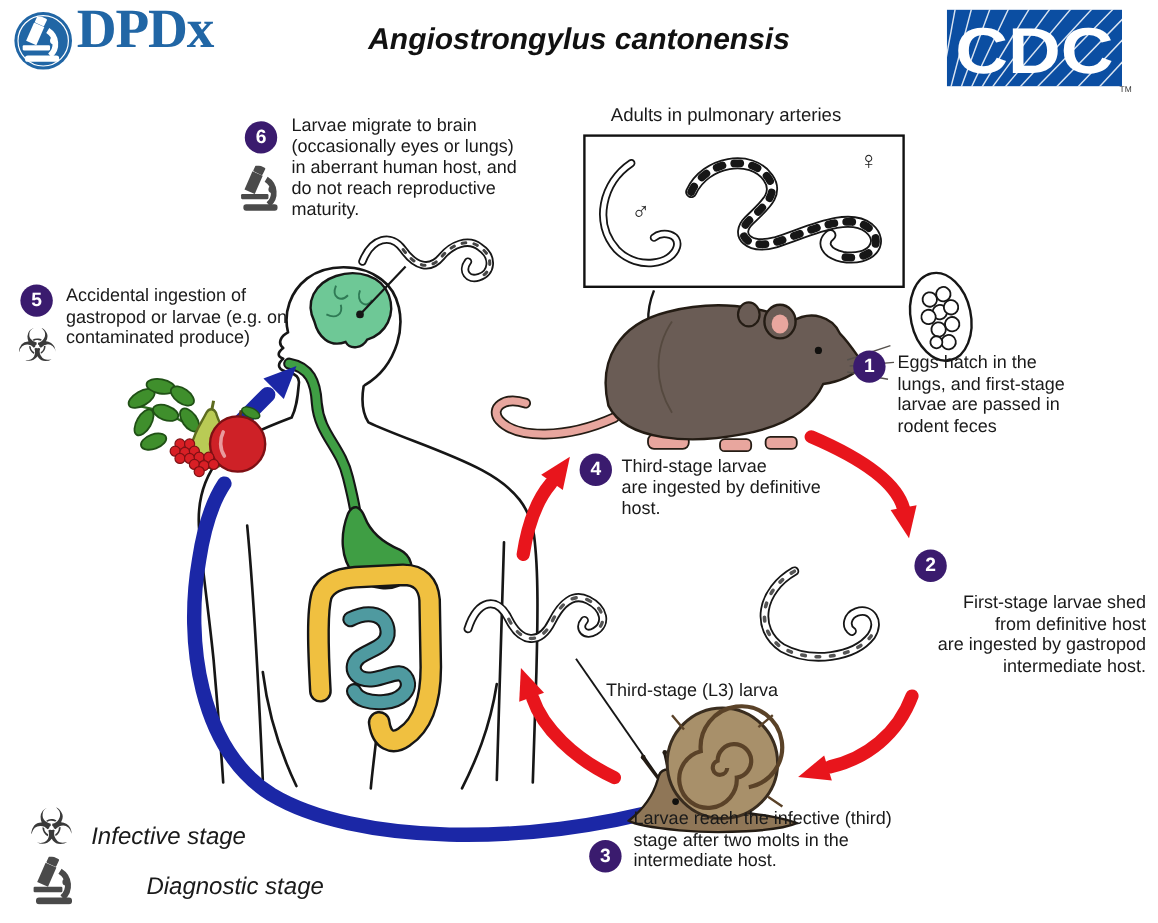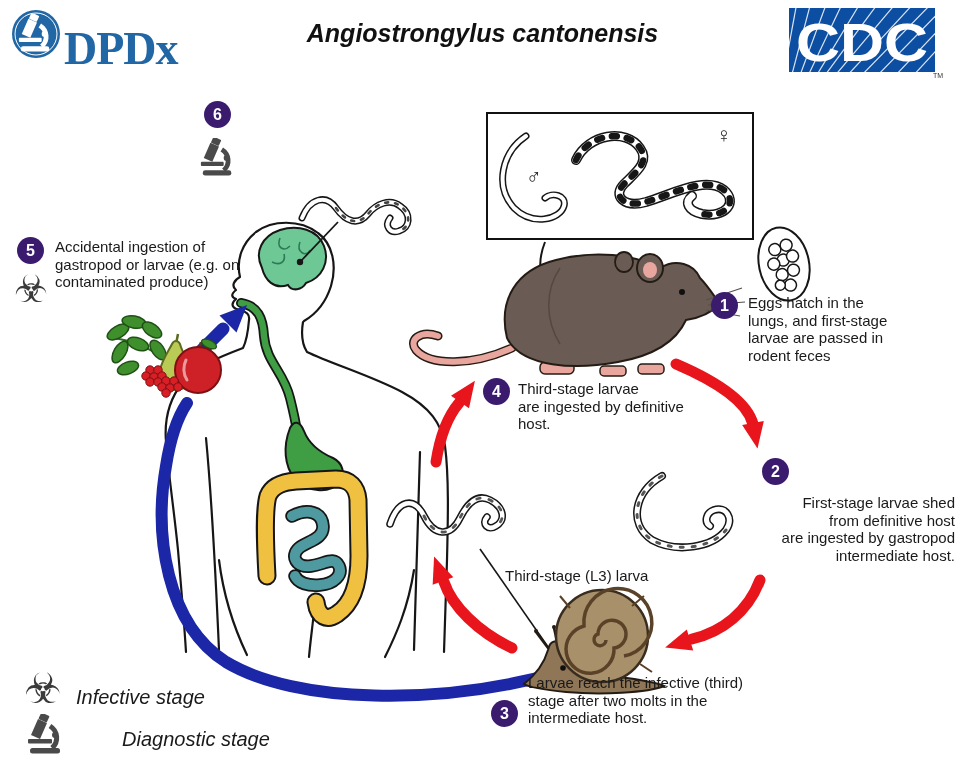--- a/index.html
+++ b/index.html
@@ -219,21 +219,21 @@
 
   <div class="abs layer2" style="left:10px;top:8px;">
     <svg width="52" height="52">
       <circle cx="26" cy="26" r="24" fill="#2166a5"></circle>
       <circle cx="26" cy="26" r="21" fill="none" stroke="#ffffff" stroke-width="1"></circle>
       <g color="#ffffff" fill="#ffffff">
         <use href="#micro" x="7" y="6" width="38" height="38" style="color:#fff"></use>
       </g>
     </svg>
   </div>
-  <div class="abs layer2 dpdx-text" style="left:64px;top:26px;">DPDx</div>
+  <div class="abs layer2 dpdx-text" style="left:64px;top:1px;">DPDx</div>
 
   <div class="abs layer2" style="left:789px;top:8px;">
     <svg width="146" height="64">
       <rect x="0" y="0" width="146" height="64" fill="#0b4ea2"></rect>
       <g stroke="#ffffff" stroke-width="1.2" opacity="0.85">
         <line x1="-6" y1="70" x2="8" y2="-6"></line>
         <line x1="2" y1="70" x2="22" y2="-6"></line>
         <line x1="10" y1="70" x2="38" y2="-6"></line>
         <line x1="18" y1="70" x2="54" y2="-6"></line>
         <line x1="26" y1="70" x2="72" y2="-6"></line>
@@ -245,20 +245,21 @@
         <line x1="104" y1="70" x2="176" y2="-6"></line>
         <line x1="122" y1="70" x2="192" y2="-6"></line>
       </g>
       <text x="73" y="53" text-anchor="middle" font-family="Liberation Sans, sans-serif" font-weight="bold" font-size="54" fill="#ffffff" textLength="132" lengthAdjust="spacingAndGlyphs">CDC</text>
     </svg>
   </div>
 
   <div class="abs layer2 title">Angiostrongylus cantonensis</div>
   <div class="abs layer2 cdc-tm" style="left:933px;top:72px;">TM</div>
 
+  <div class="abs layer2 adults-label" style="left:490px;top:88px;width:230px;">Adults in pulmonary arteries</div>
   <div class="abs layer2 adults-box" style="left:486px;top:112px;width:264px;height:124px;">
     <svg width="260" height="120">
       <g fill="none" stroke-linecap="round">
         <path d="M38 22 C14 38,6 72,26 94 C44 112,72 106,76 92 C79 81,64 78,57 84" stroke="#161616" stroke-width="7"></path>
         <path d="M38 22 C14 38,6 72,26 94 C44 112,72 106,76 92 C79 81,64 78,57 84" stroke="#fff" stroke-width="4"></path>
         <path d="M88 46 C100 20,138 14,152 34 C162 48,148 58,136 70 C124 82,136 94,158 88 C184 80,218 62,236 76 C250 88,238 104,214 100 C200 97,196 88,204 82" stroke="#161616" stroke-width="10"></path>
         <path d="M88 46 C100 20,138 14,152 34 C162 48,148 58,136 70 C124 82,136 94,158 88 C184 80,218 62,236 76 C250 88,238 104,214 100 C200 97,196 88,204 82" stroke="#fff" stroke-width="7"></path>
         <path d="M88 46 C100 20,138 14,152 34 C162 48,148 58,136 70 C124 82,136 94,158 88 C184 80,218 62,236 76 C250 88,238 104,214 100" stroke="#161616" stroke-width="6.5" stroke-dasharray="5 10"></path>
       </g>
     </svg>
@@ -291,20 +292,25 @@
   <div class="abs layer2 step-circle" style="left:17px;top:237px;">5</div>
   <div class="abs layer2 biohazard" style="left:14px;top:270px;">☣</div>
   <div class="abs layer2 step-text" style="left:55px;top:238px;width:205px;">Accidental ingestion of
 gastropod or larvae (e.g. on
 contaminated produce)</div>
 
   <div class="abs layer2 step-circle" style="left:204px;top:101px;">6</div>
   <svg class="abs layer2 micro-icon" style="left:199px;top:138px;" width="38" height="38" viewBox="0 0 40 40" fill="currentColor">
     <use href="#micro"></use>
   </svg>
+  <div class="abs layer2 step-text" style="left:243px;top:96px;width:215px;">Larvae migrate to brain
+(occasionally eyes or lungs)
+in aberrant human host, and
+do not reach reproductive
+maturity.</div>
 
   <div class="abs layer2 small-label" style="left:505px;top:551px;width:170px;">Third-stage (L3) larva</div>
 
   <div class="abs layer2" style="left:24px;top:668px;font-size:42px;line-height:1;color:#3a3a3a;">☣</div>
   <div class="abs layer2 legend-label" style="left:76px;top:686px;">Infective stage</div>
   <svg class="abs layer2 micro-icon" style="left:26px;top:714px;" width="40" height="40" viewBox="0 0 40 40" fill="currentColor">
     <use href="#micro"></use>
   </svg>
   <div class="abs layer2 legend-label" style="left:76px;top:728px;margin-left:46px;">Diagnostic stage</div>
 

